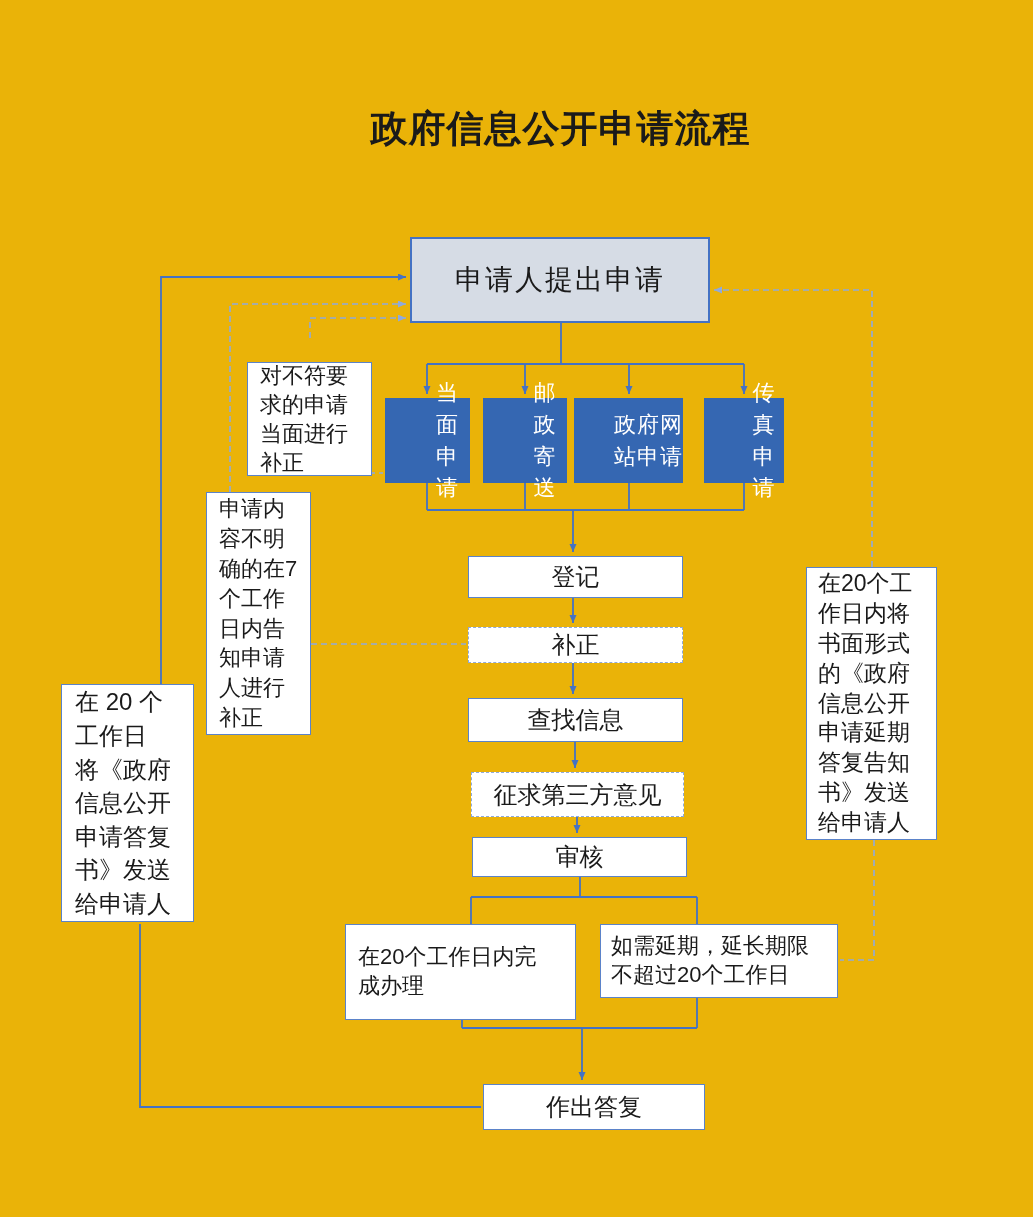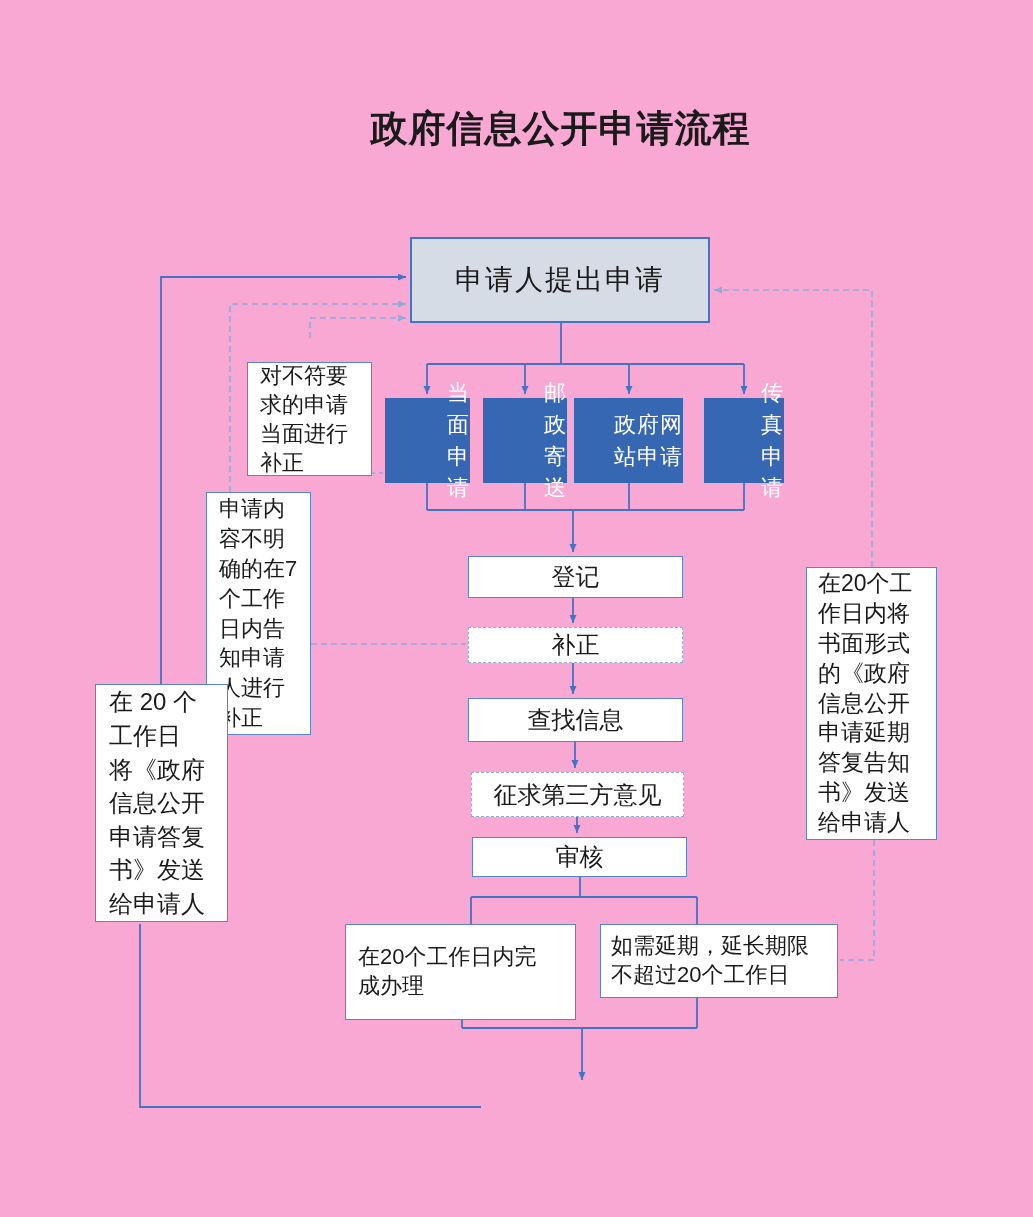--- a/index.html
+++ b/index.html
@@ -6,42 +6,42 @@
     --accent:#4472C4;
     --dashed_line:#8FAADC;
     --box_border:#5B83C9;
     --channel_fill:#3567B2;
     --channel_text:#FFFFFF;
     --start_fill:#D6DCE5;
     --text:#1A1A1A;
   }
   html,body{margin:0;padding:0;background:#ffffff;}
   .canvas{
-    position:relative;width:1033px;height:1217px;background:#f9a8d4;
+    position:relative;width:1033px;height:1217px;background:#eab308;
     font-family:"Liberation Sans","DejaVu Sans",sans-serif;color:var(--text);
     overflow:hidden;
   }
   .title{
     position:absolute;left:88px;right:0;top:104px;text-align:center;
     font-size:37px;font-weight:bold;letter-spacing:1px;
   }
   .node{
     position:absolute;box-sizing:border-box;background:#ffffff;
     border:1.6px solid var(--box_border);
     display:flex;align-items:center;justify-content:center;
     font-size:24px;line-height:1.3;
   }
   .pre{white-space:pre-line;}
   .start{
     background:var(--start_fill);border:2px solid var(--accent);
     font-size:28px;letter-spacing:2px;
   }
   .channel{
     background:var(--channel_fill);border:none;color:var(--channel_text);
-    font-size:22px;line-height:1.45;text-align:right;letter-spacing:1px;padding-left:40px;
+    font-size:22px;line-height:1.45;text-align:center;letter-spacing:1px;padding-left:40px;
   }
   .dashedbox{border:1.6px dashed var(--dashed_line);}
   .leftalign{justify-content:flex-start;text-align:left;}
   .note{font-size:22px;line-height:1.32;}
   svg.wires{position:absolute;left:0;top:0;pointer-events:none;}
   svg.wires path.s{stroke:var(--accent);stroke-width:1.8;fill:none;}
   svg.wires path.d{stroke:var(--dashed_line);stroke-width:1.6;fill:none;stroke-dasharray:6 4;}
 </style>
 </head>
 <body>
@@ -115,34 +115,35 @@
   <div class="node dashedbox" style="left:468px;top:627px;width:215px;height:36px;">补正</div>
   <div class="node" style="left:468px;top:698px;width:215px;height:44px;">查找信息</div>
   <div class="node dashedbox" style="left:471px;top:772px;width:213px;height:45px;">征求第三方意见</div>
   <div class="node" style="left:472px;top:837px;width:215px;height:40px;">审核</div>
 
   <div class="node pre leftalign" style="left:345px;top:924px;width:231px;height:96px;font-size:22px;padding:0 12px;">在20个工作日内完
 成办理</div>
   <div class="node pre leftalign" style="left:600px;top:924px;width:238px;height:74px;font-size:22px;padding:0 10px;">如需延期，延长期限
 不超过20个工作日</div>
 
+  <div class="node" style="left:483px;top:1084px;width:222px;height:46px;">作出答复</div>
 
   <div class="node pre leftalign note" style="left:247px;top:338px;width:125px;height:114px;padding:4px 12px;margin-top:24px;">对不符要
 求的申请
 当面进行
 补正</div>
   <div class="node pre leftalign note" style="left:206px;top:492px;width:105px;height:243px;padding:18px 12px;line-height:1.36;">申请内
 容不明
 确的在7
 个工作
 日内告
 知申请
 人进行
 补正</div>
-  <div class="node pre leftalign note" style="left:61px;top:684px;width:133px;height:238px;padding:0 13px;font-size:24px;line-height:1.4;margin-left:34px;">在 20 个
+  <div class="node pre leftalign note" style="left:61px;top:684px;width:133px;height:238px;padding:0 13px;font-size:24px;line-height:1.4;">在 20 个
 工作日
 将《政府
 信息公开
 申请答复
 书》发送
 给申请人</div>
   <div class="node pre leftalign note" style="left:806px;top:567px;width:131px;height:273px;padding:8px 11px;font-size:23px;line-height:1.3;">在20个工
 作日内将
 书面形式
 的《政府

